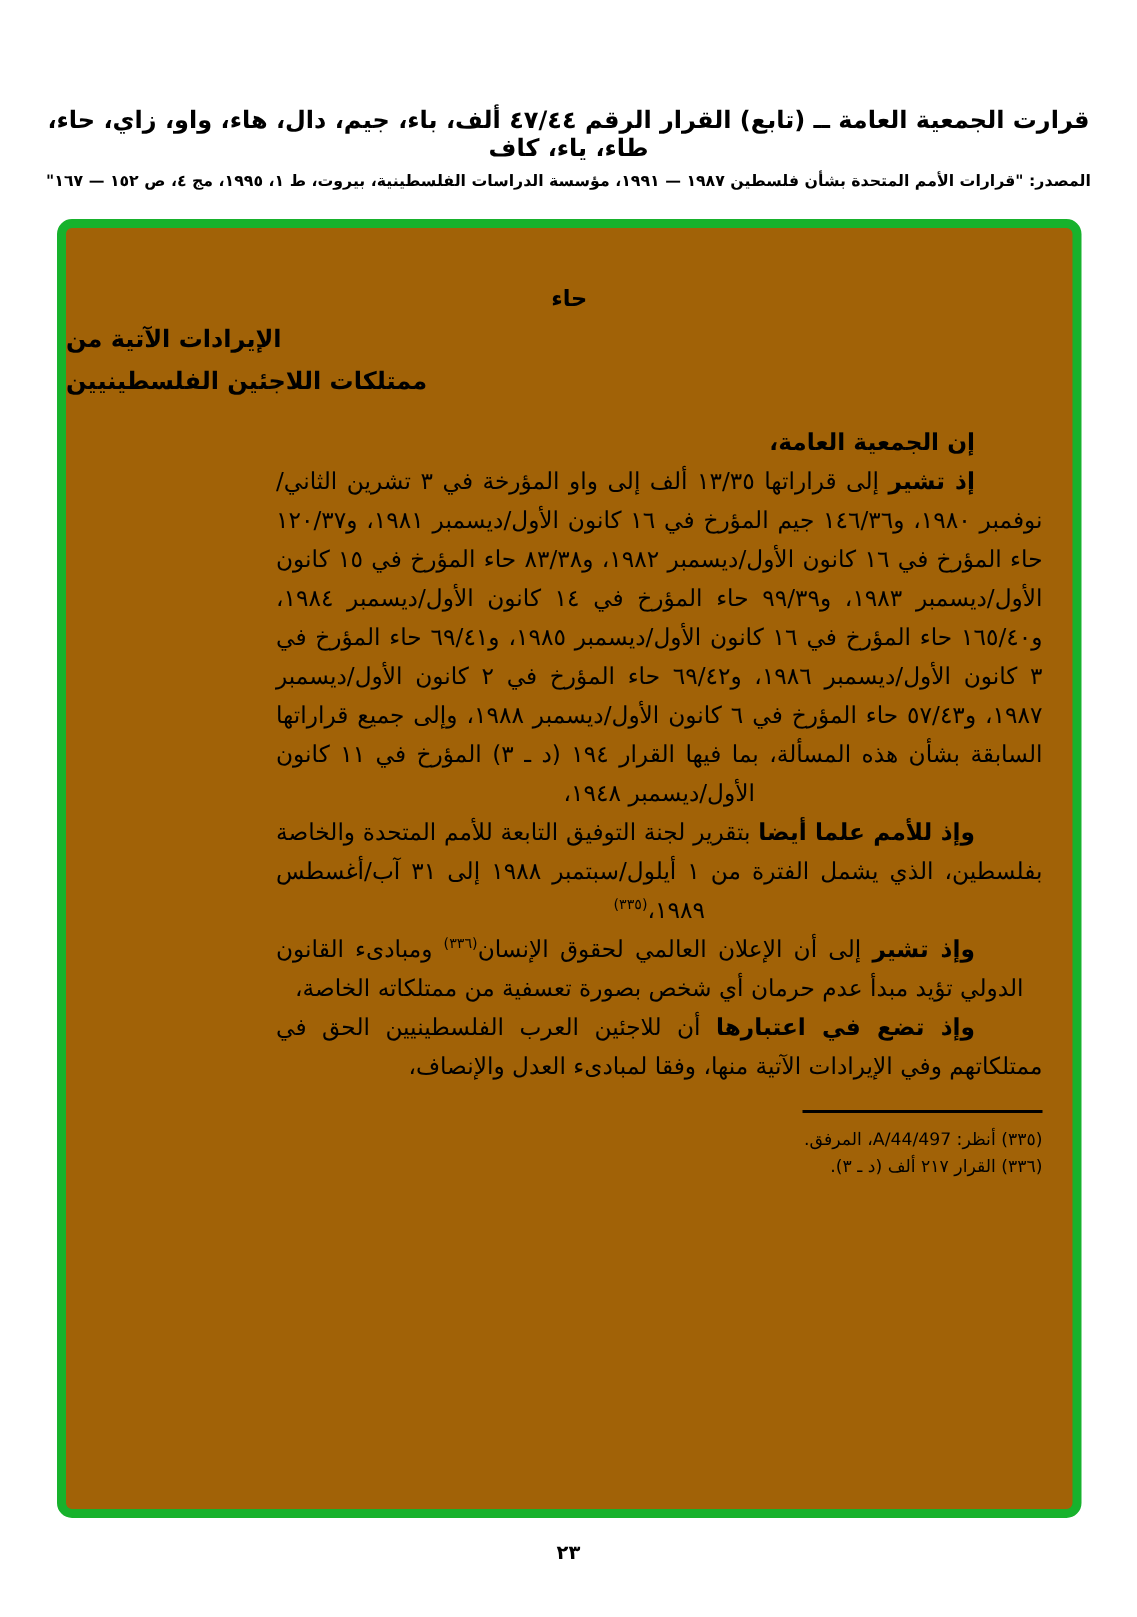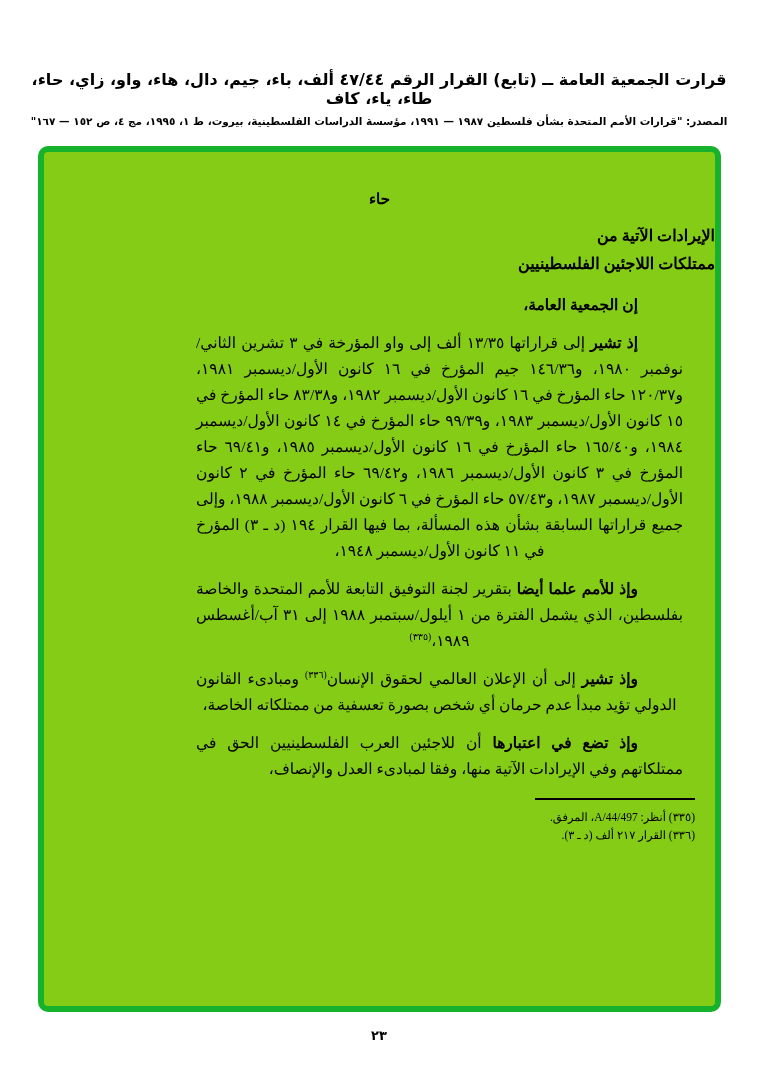--- a/index.html
+++ b/index.html
@@ -8,31 +8,31 @@
     font-family:"DejaVu Sans","Liberation Sans",sans-serif;color:#000;
     overflow:hidden;
   }
   
   .header{position:absolute;top:70px;left:20px;right:20px;text-align:center;direction:rtl;}
   .header .h1{font-size:16px;font-weight:bold;letter-spacing:0;}
   .header .h2{font-size:10.5px;font-weight:bold;margin-top:7px;}
   
   .frame{
     position:absolute;left:38px;top:146px;width:683px;height:866px;
-    box-sizing:border-box;border:6px solid #17b22c;border-radius:10px;background:#84cc16;font-family:Liberation Serif, serif;
+    box-sizing:border-box;border:6px solid #17b22c;border-radius:10px;background:#a16207;
   }
   .inner{position:absolute;top:0;left:0;right:0;bottom:0;padding-top:38px;}
   .sec{text-align:center;font-weight:bold;font-size:15px;direction:rtl;}
-  .title{text-align:right;font-weight:bold;font-size:16px;line-height:28px;margin-top:14px;direction:rtl;}
+  .title{text-align:left;font-weight:bold;font-size:16px;line-height:28px;margin-top:4px;direction:rtl;}
   
   .col{
     margin:14px 20px 0 140px;direction:rtl;text-align:justify;
     font-size:15.5px;line-height:26px;
   }
-  .col p{margin:12px;}
+  .col p{margin:0;}
   .opening{font-weight:bold;text-align:right;text-indent:45px;margin-bottom:1px;}
   p.bodypar{text-indent:45px;}
   .last-center{text-align-last:center;}
   .last-right{text-align-last:right;}
   sup.fnmark{font-size:9.5px;line-height:0;}
   
   .fnblock{margin-top:16px;direction:rtl;}
   .fnrule{width:160px;height:2px;background:#000;margin-bottom:9px;}
   .fn{font-size:11.5px;line-height:17.5px;text-align:right;direction:rtl;}
   

